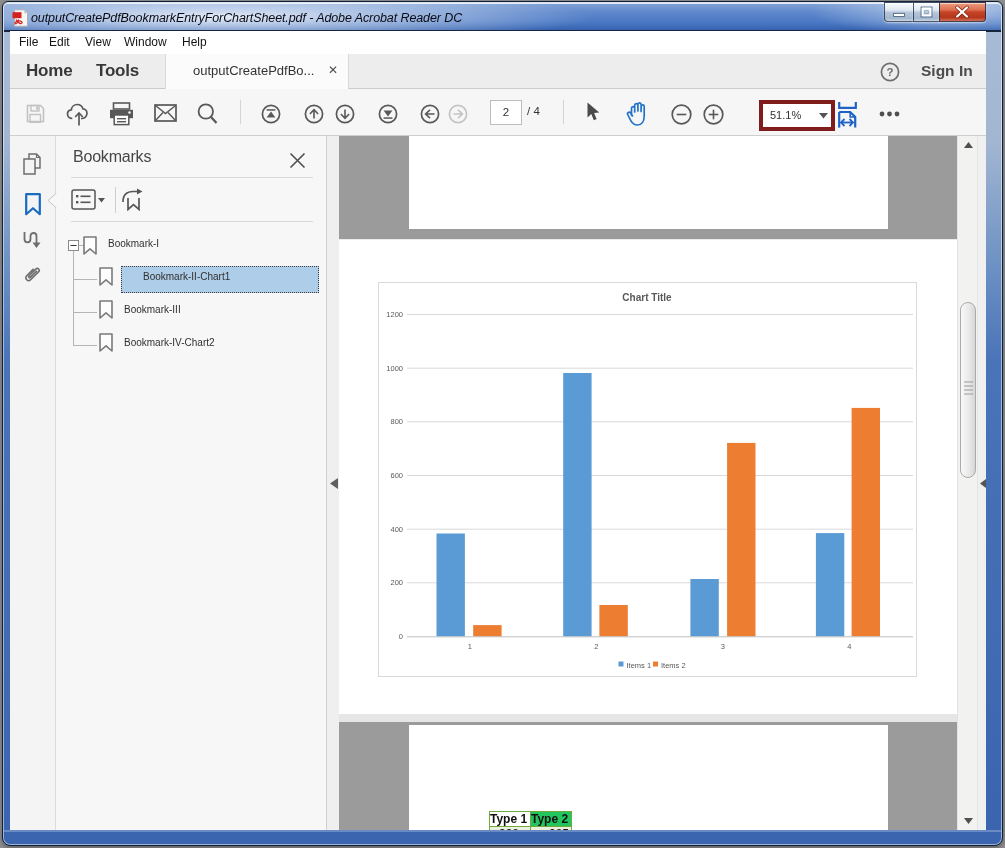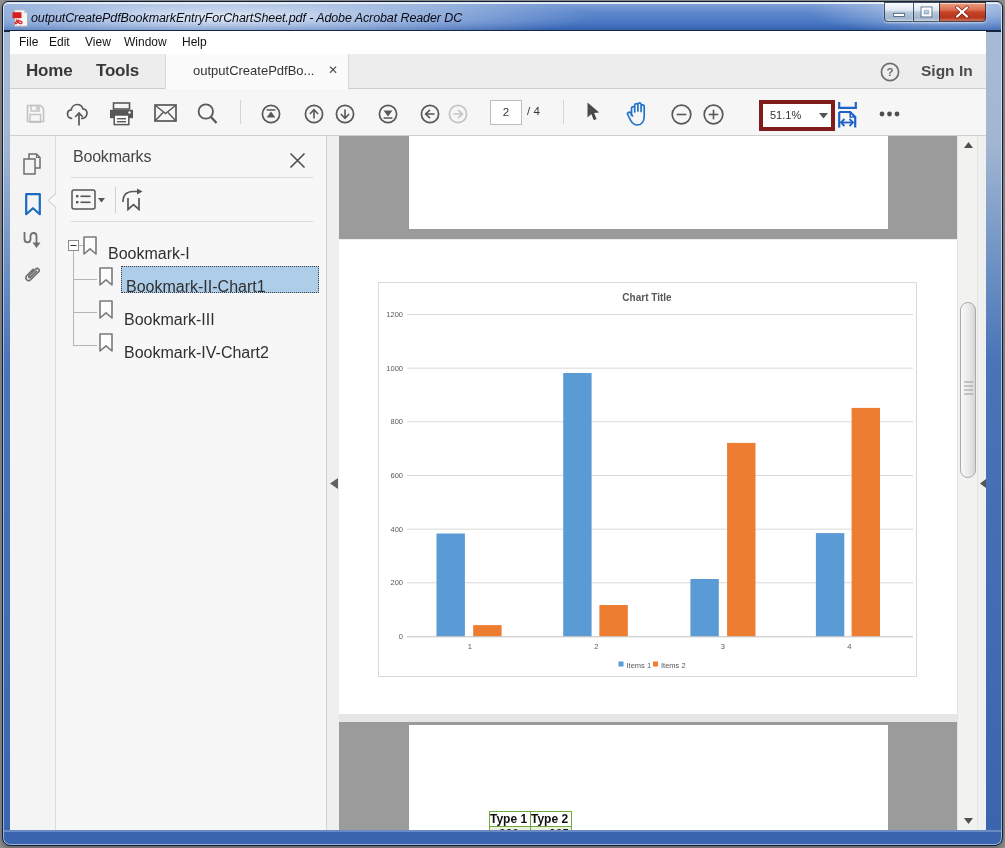--- a/index.html
+++ b/index.html
@@ -50,21 +50,21 @@
 #panel{position:absolute;left:56px;top:136px;width:270px;height:694px;background:#f7f7f7;border-right:1px solid #d0d0d0;}
 #splitter{position:absolute;left:327px;top:136px;width:12px;height:694px;background:#efefef;}
 #docarea{position:absolute;left:339px;top:136px;width:618px;height:694px;background:#ececec;overflow:hidden;}
 #scroll{position:absolute;left:957px;top:136px;width:20px;height:694px;background:#f2f2f1;border-left:1px solid #e3e3e3;box-sizing:border-box;}
 #rstrip{position:absolute;left:977px;top:136px;width:9px;height:694px;background:#f0f0f0;border-left:1px solid #e4e4e4;box-sizing:border-box;}
 
 #paneltitle{position:absolute;left:73px;top:148px;font-size:16px;color:#464646;letter-spacing:-0.2px;}
 #panelx{position:absolute;left:289px;top:152px;}
 .psep{position:absolute;left:71px;width:242px;height:1px;background:#dadada;}
 
-.bmrow{position:absolute;font-size:16px;color:#303030;margin-top:7px;}
+.bmrow{position:absolute;font-size:10px;color:#303030;}
 #selrow{position:absolute;left:121px;top:266px;width:198px;height:27px;background:#aecde8;border:1px dotted #3c3c3c;box-sizing:border-box;}
 .treeline{position:absolute;background:#b5b5b5;}
 
 .gpage{position:absolute;background:#9b9b9b;}
 .wrect{position:absolute;background:#ffffff;}
 #page2{position:absolute;background:#ffffff;}
 #gap2{position:absolute;background:#e2e2e2;}
 #chartbox{position:absolute;left:39px;top:146px;width:539px;height:395px;background:#fff;border:1px solid #d9d9d9;box-sizing:border-box;}
 
 #thumb{position:absolute;left:2px;top:166px;width:16px;height:176px;background:linear-gradient(90deg,#f9f9f9,#e8e8e8 60%,#d5d5d5);border:1px solid #ababab;border-radius:8px;box-sizing:border-box;}
@@ -314,21 +314,21 @@
       <path d="M1,1 h12 v17 l-6,-5.2 l-6,5.2 Z" fill="#fdfdfd" stroke="#7a7a7a" stroke-width="1.6" stroke-linejoin="round"></path>
     </svg>
     <svg class="abs" style="left:99px;top:300px" width="14" height="19" viewBox="0 0 14 19">
       <path d="M1,1 h12 v17 l-6,-5.2 l-6,5.2 Z" fill="#fdfdfd" stroke="#7a7a7a" stroke-width="1.6" stroke-linejoin="round"></path>
     </svg>
     <svg class="abs" style="left:99px;top:333px" width="14" height="19" viewBox="0 0 14 19">
       <path d="M1,1 h12 v17 l-6,-5.2 l-6,5.2 Z" fill="#fdfdfd" stroke="#7a7a7a" stroke-width="1.6" stroke-linejoin="round"></path>
     </svg>
     <div id="selrow"></div>
     <div class="bmrow" style="left:108px;top:238px">Bookmark-I</div>
-    <div class="bmrow" style="left:126px;top:271px">Bookmark-II-Chart1</div>
+    <div class="bmrow" style="left:143px;top:271px">Bookmark-II-Chart1</div>
     <div class="bmrow" style="left:124px;top:304px">Bookmark-III</div>
     <div class="bmrow" style="left:124px;top:337px">Bookmark-IV-Chart2</div>
   </div>
 
   <div id="splitter">
     <svg class="abs" style="left:3px;top:342px" width="8" height="11" viewBox="0 0 8 11">
         <path d="M8,0 L8,11 L0,5.5 Z" fill="#606060"></path>
       </svg>
   </div>
 
@@ -387,21 +387,21 @@
     <div id="gap2" style="left:0;top:578px;width:618px;height:8px;background:#e6e6e6"></div>
 
     <div class="gpage" style="left:0;top:586px;width:618px;height:108px"></div>
     <div class="wrect" style="left:70px;top:589px;width:479px;height:105px"></div>
 
     <div class="abs" style="left:150px;top:675px">
       <table class="tbl" style="border-collapse:collapse">
         <tbody>
             <tr>
               <td style="width:40px;height:11px;font-weight:bold;background:#fff">Type 1</td>
-              <td style="width:40px;font-weight:bold;background:#ffffff">Type 2</td>
+              <td style="width:40px;font-weight:bold;background:#22c55e">Type 2</td>
             </tr>
         <tr>
               <td style="height:8px;background:#ebf1de;text-align:center;padding-right:2px">398</td>
               <td style="background:#ebf1de;text-align:right;padding-right:2px">985</td>
             </tr>
       </tbody>
         </table>
     </div>
   </div>
   <div id="scroll">

